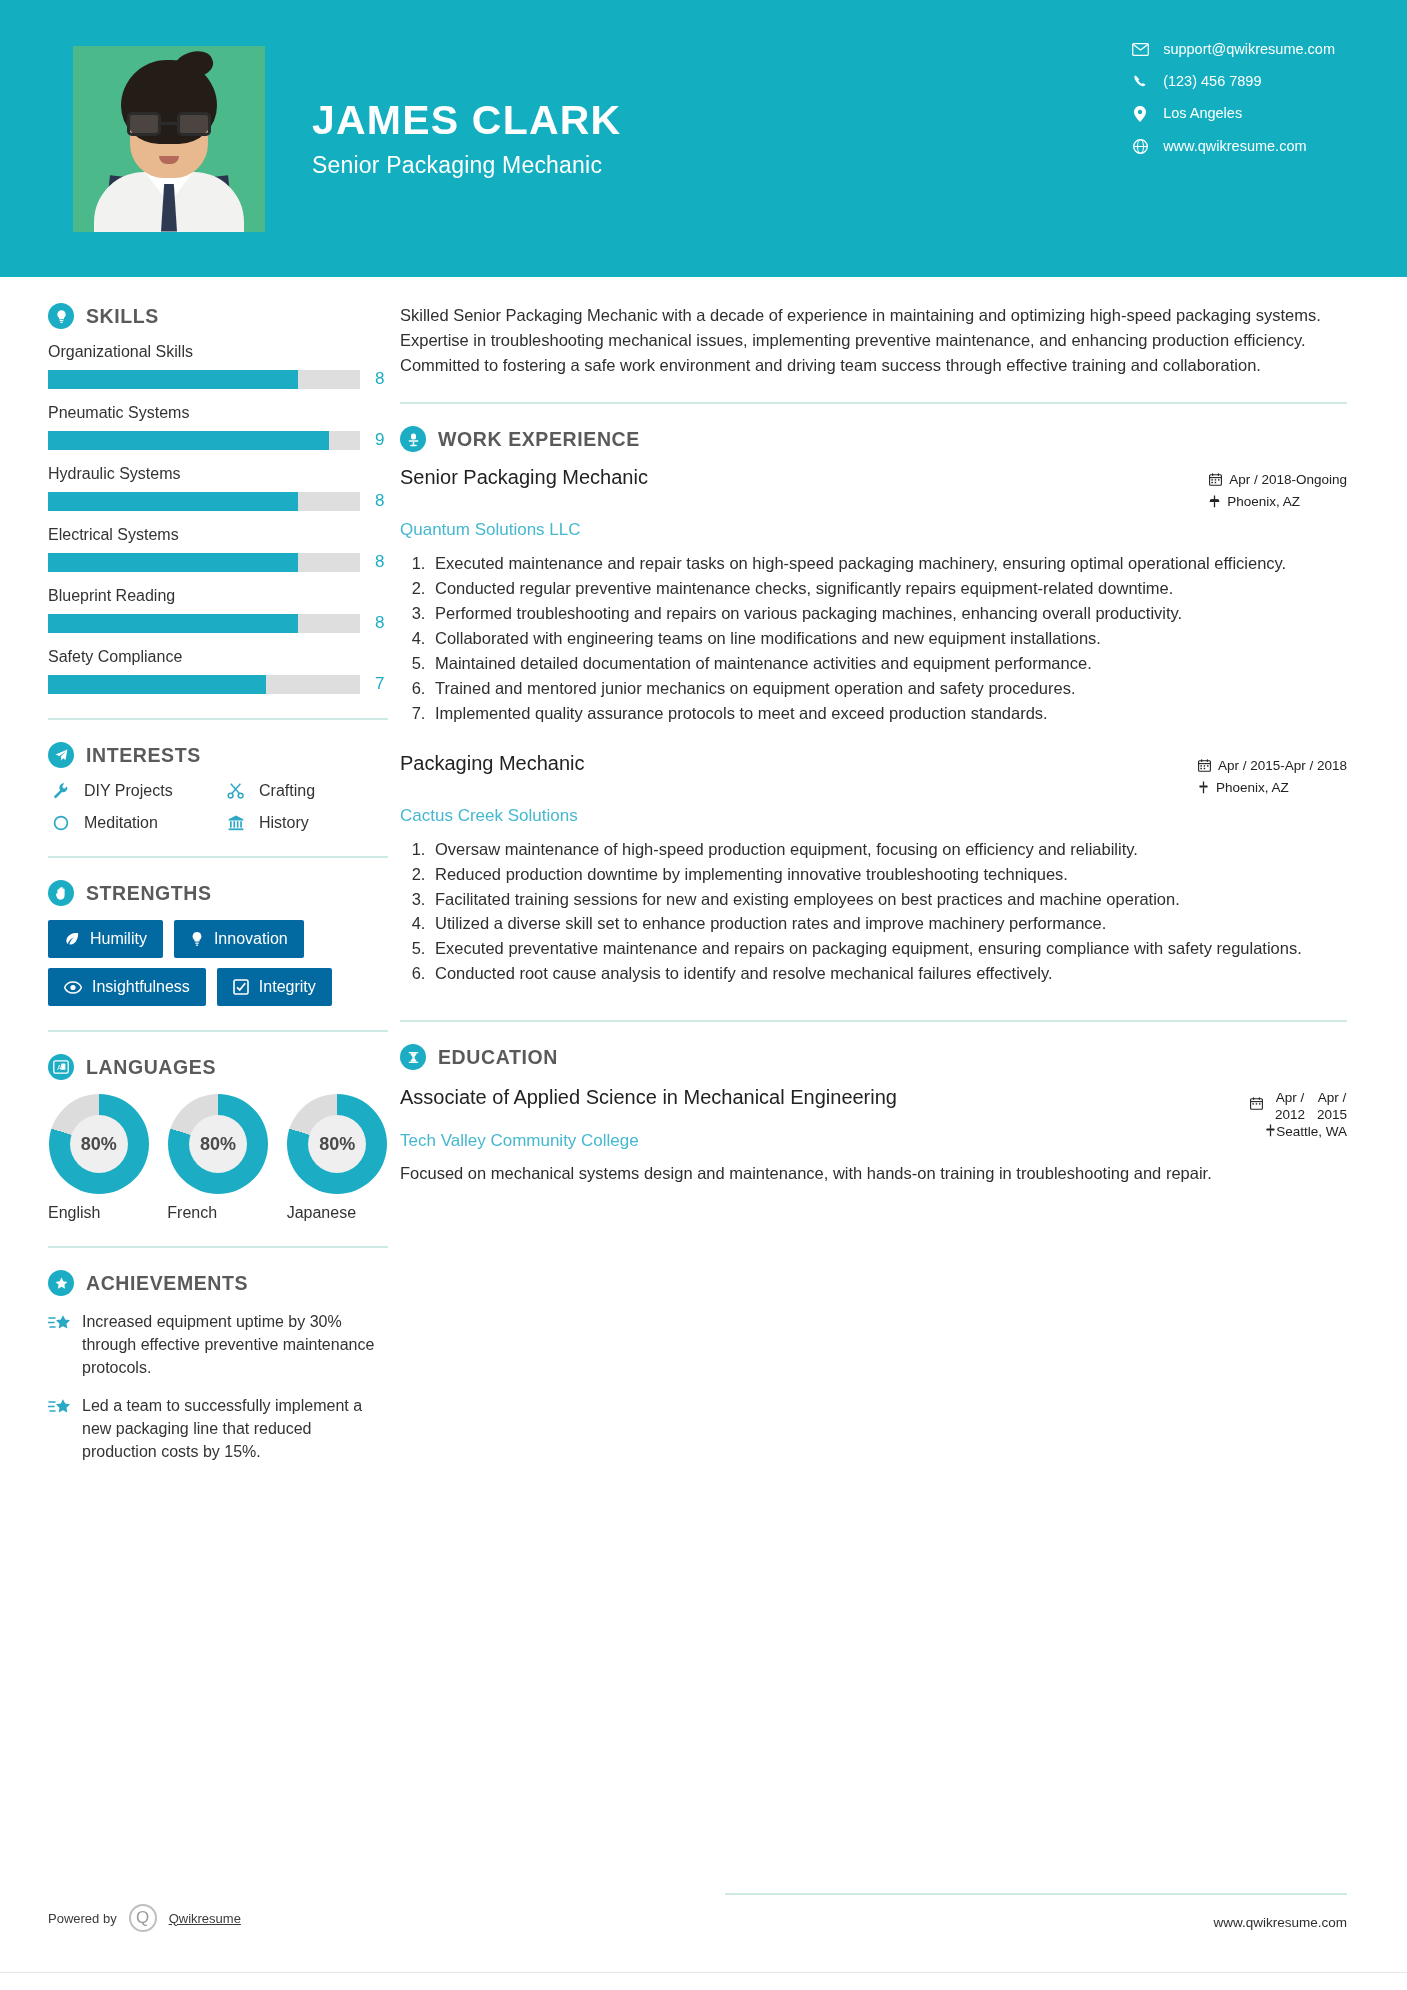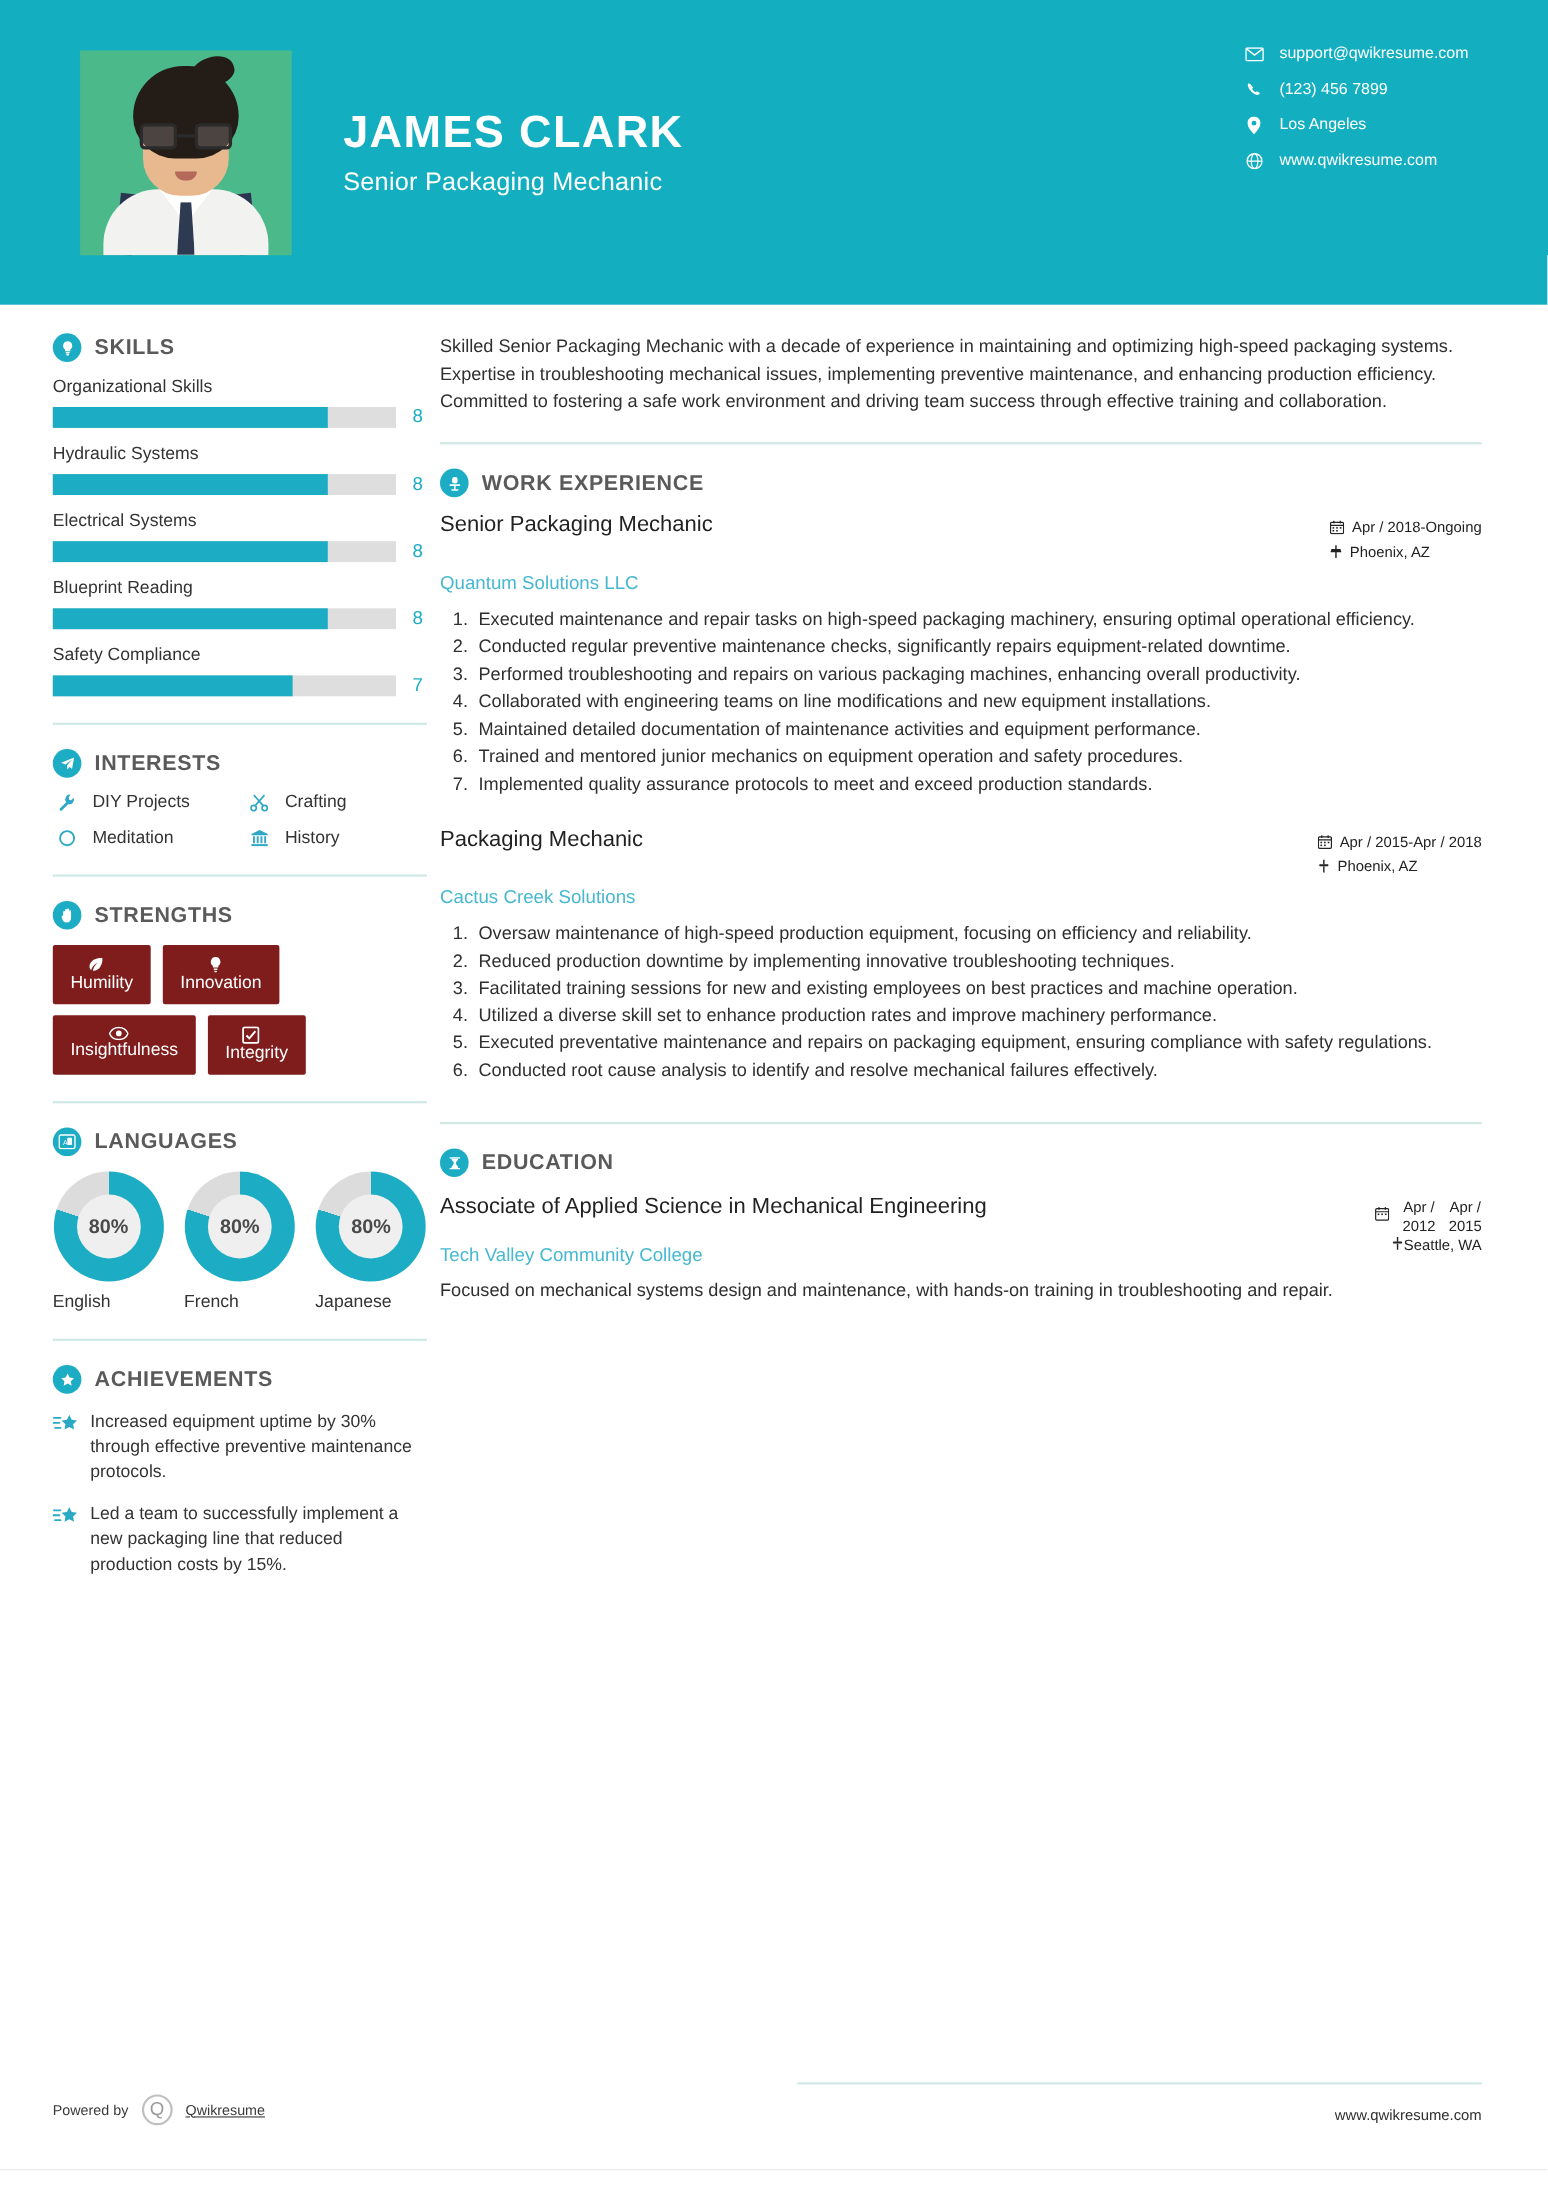--- a/index.html
+++ b/index.html
@@ -173,28 +173,27 @@
     display: grid;
     grid-template-columns: 175px 1fr;
     row-gap: 14px;
   }
   .int-item { display: flex; align-items: center; font-size: 16px; color: #333; }
   .int-item .ii { width: 26px; margin-right: 10px; display:inline-flex; justify-content:center; flex:0 0 26px; }
 
   
   .str-wrap { display: flex; flex-wrap: wrap; gap: 10px 11px; }
   .str-tag {
-    background: #7f1d1d;
+    background: #0369a1;
     color: #ffffff;
     font-size: 16px;
     padding: 10px 16px;
     display: inline-flex;
     align-items: center;
     border-radius: 2px;
-    flex-direction: column;
   }
   .str-tag .si { margin-right: 10px; display:inline-flex; }
 
   
   .lang-wrap { display: flex; gap: 18px; }
   .lang-item { width: 104px; text-align: left; }
   .donut {
     width: 100px; height: 100px;
     border-radius: 50%;
     margin: 0 auto;
@@ -368,20 +367,29 @@
         <span class="sec-title">SKILLS</span>
       </div>
       <div>
         <div class="skill">
           <div class="skill-name">Organizational Skills</div>
           <div class="skill-row">
             <div class="bar-track">
                 <div class="bar-fill" style="width:80%"></div>
               </div>
             <div class="bar-val">8</div>
+          </div>
+        </div>
+        <div class="skill">
+          <div class="skill-name">Pneumatic Systems</div>
+          <div class="skill-row">
+            <div class="bar-track">
+                <div class="bar-fill" style="width:90%"></div>
+              </div>
+            <div class="bar-val">9</div>
           </div>
         </div>
         <div class="skill">
           <div class="skill-name">Hydraulic Systems</div>
           <div class="skill-row">
             <div class="bar-track">
                 <div class="bar-fill" style="width:80%"></div>
               </div>
             <div class="bar-val">8</div>
           </div>

